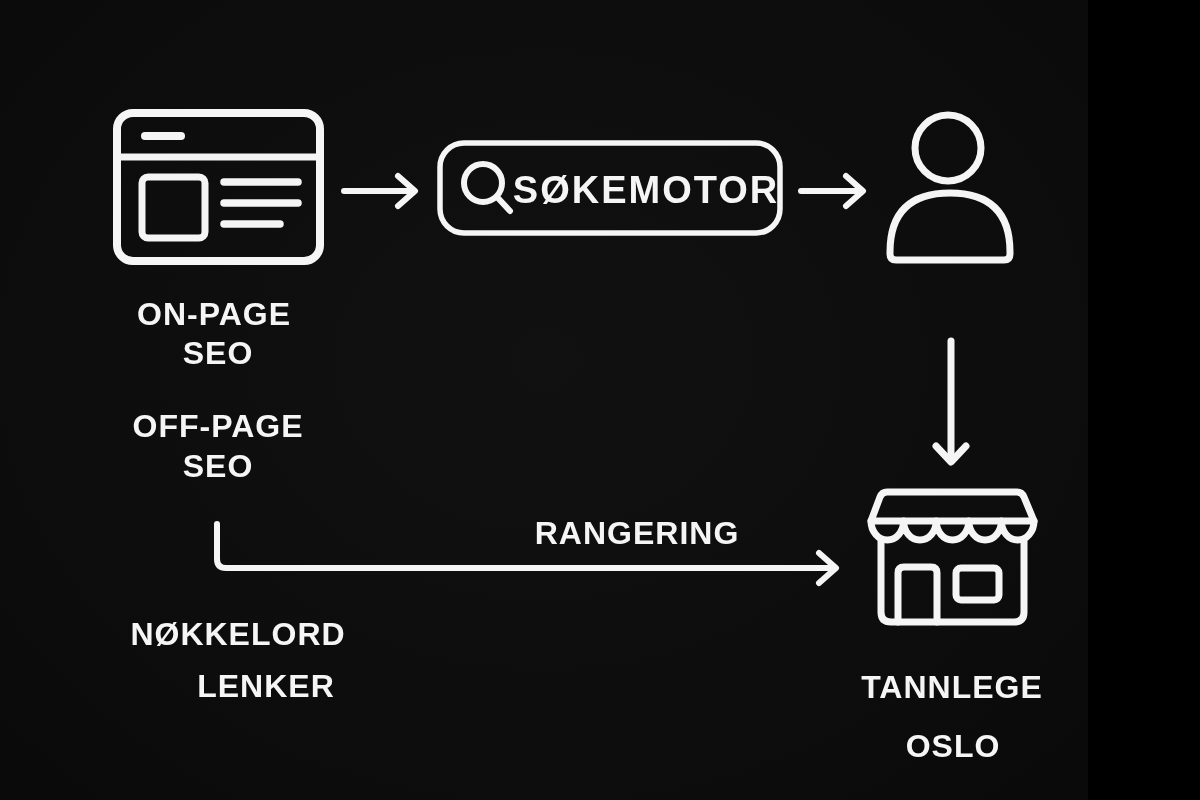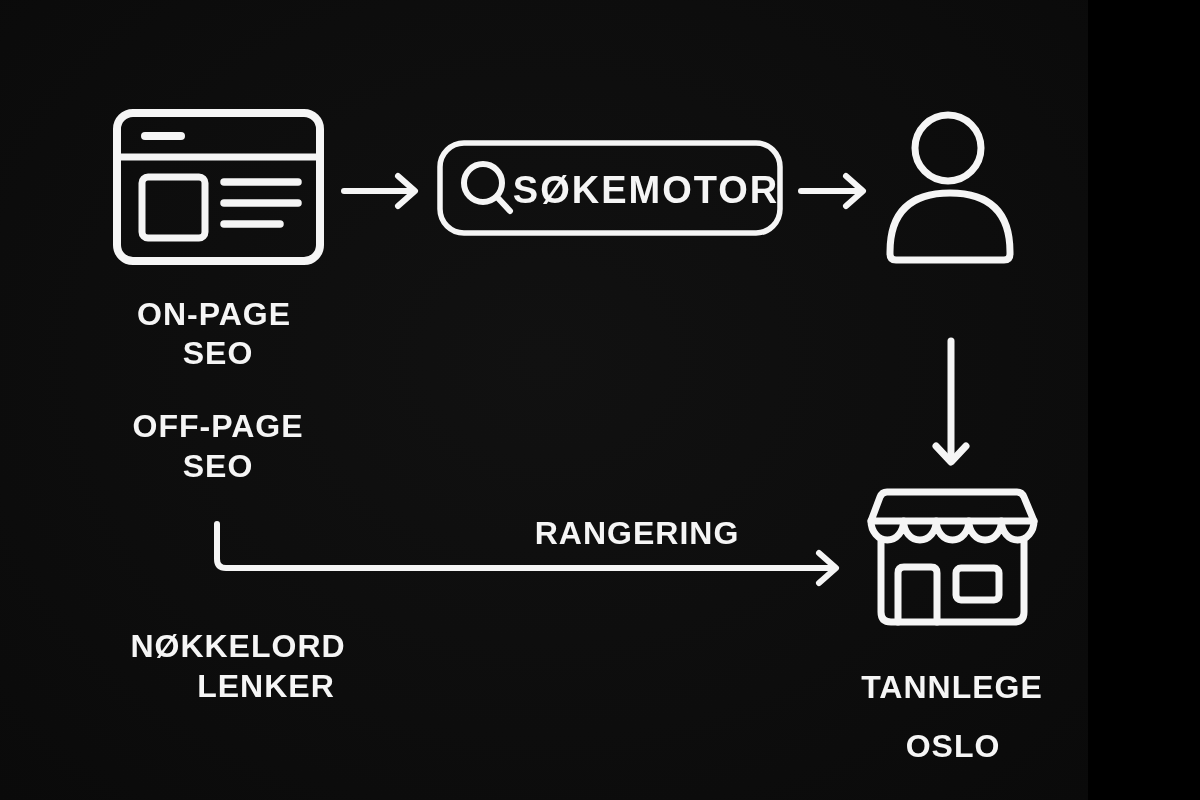--- a/index.html
+++ b/index.html
@@ -82,18 +82,18 @@
 
   <div class="lbl" style="left:952px; top:663px;margin-top:24px;">TANNLEGE</div>
   <div class="lbl" style="left:953px; top:704px;margin-top:42px;">OSLO</div>
 
   <div class="lbl" style="left:214px; top:314px;">ON-PAGE</div>
   <div class="lbl" style="left:218px; top:353px;">SEO</div>
 
   <div class="lbl" style="left:218px; top:426px;">OFF-PAGE</div>
   <div class="lbl" style="left:218px; top:466px;">SEO</div>
 
-  <div class="lbl" style="left:238px; top:634px;margin-top:12px;">NØKKELORD</div>
+  <div class="lbl" style="left:238px; top:634px;">NØKKELORD</div>
   <div class="lbl" style="left:240px; top:686px;margin-left:26px;">LENKER</div>
 
   <div class="lbl" style="left:594px; top:533px;margin-left:43px;">RANGERING</div>
 
 </div>
 
 </body></html>

